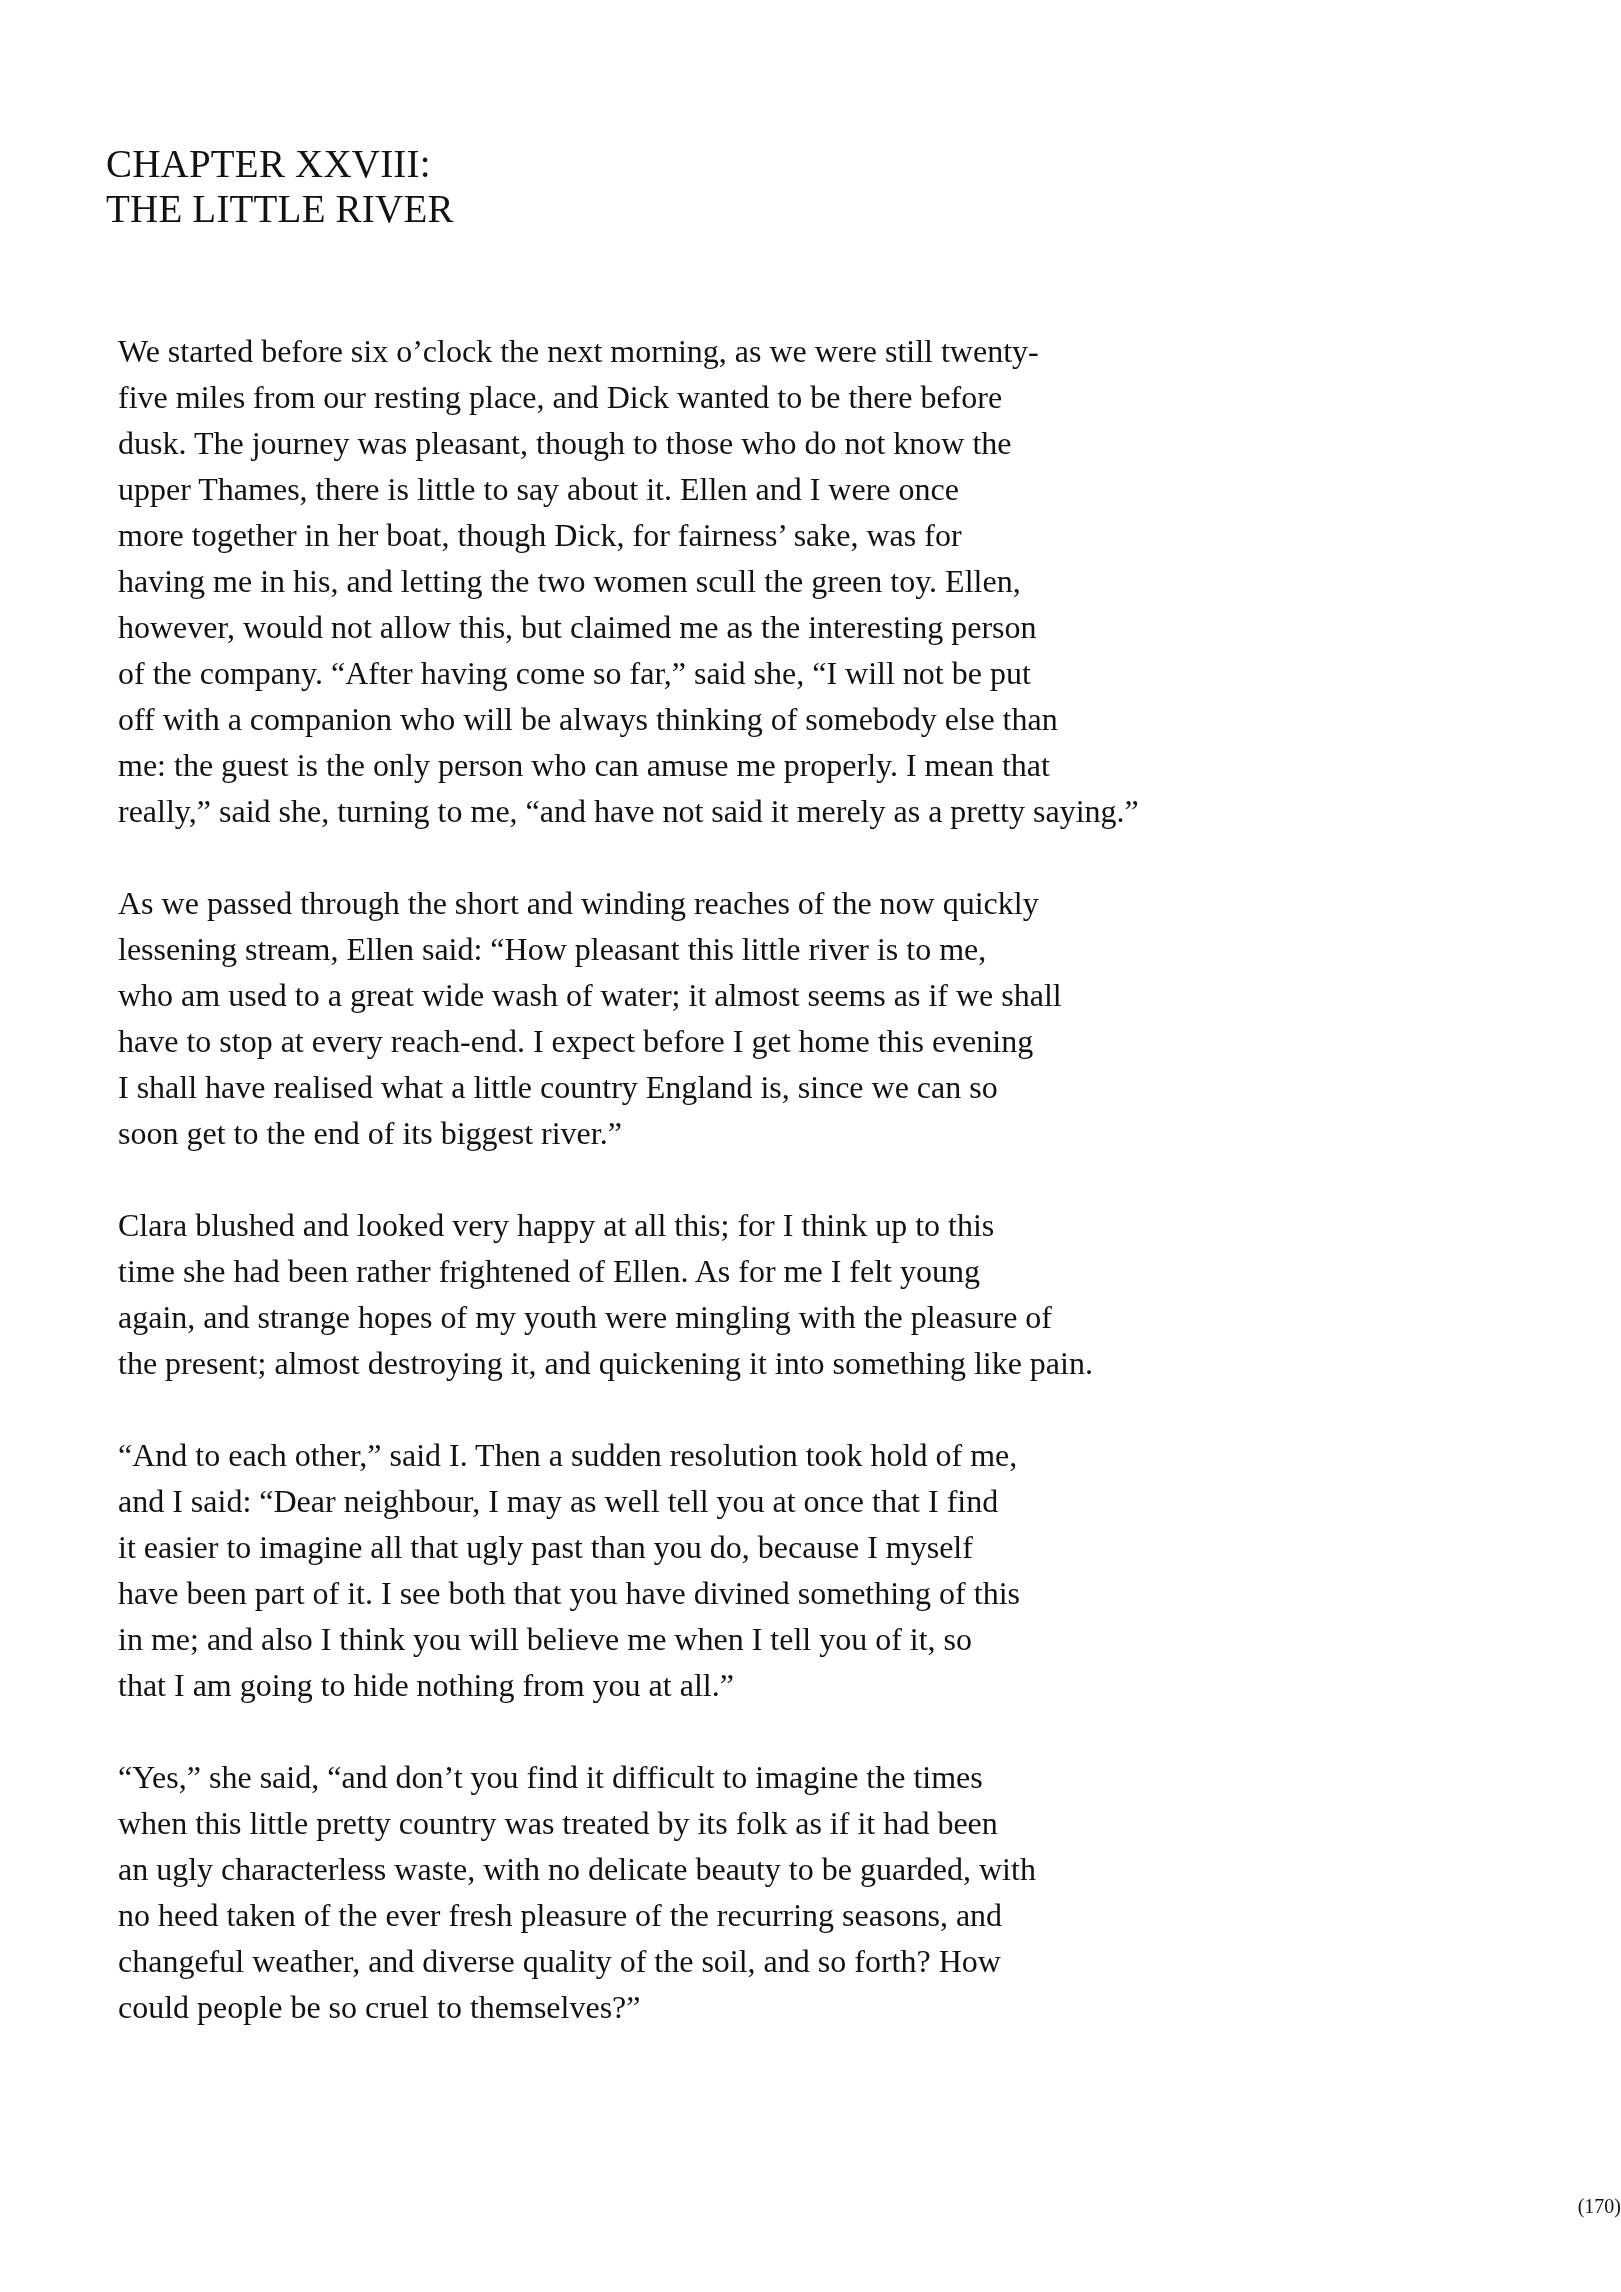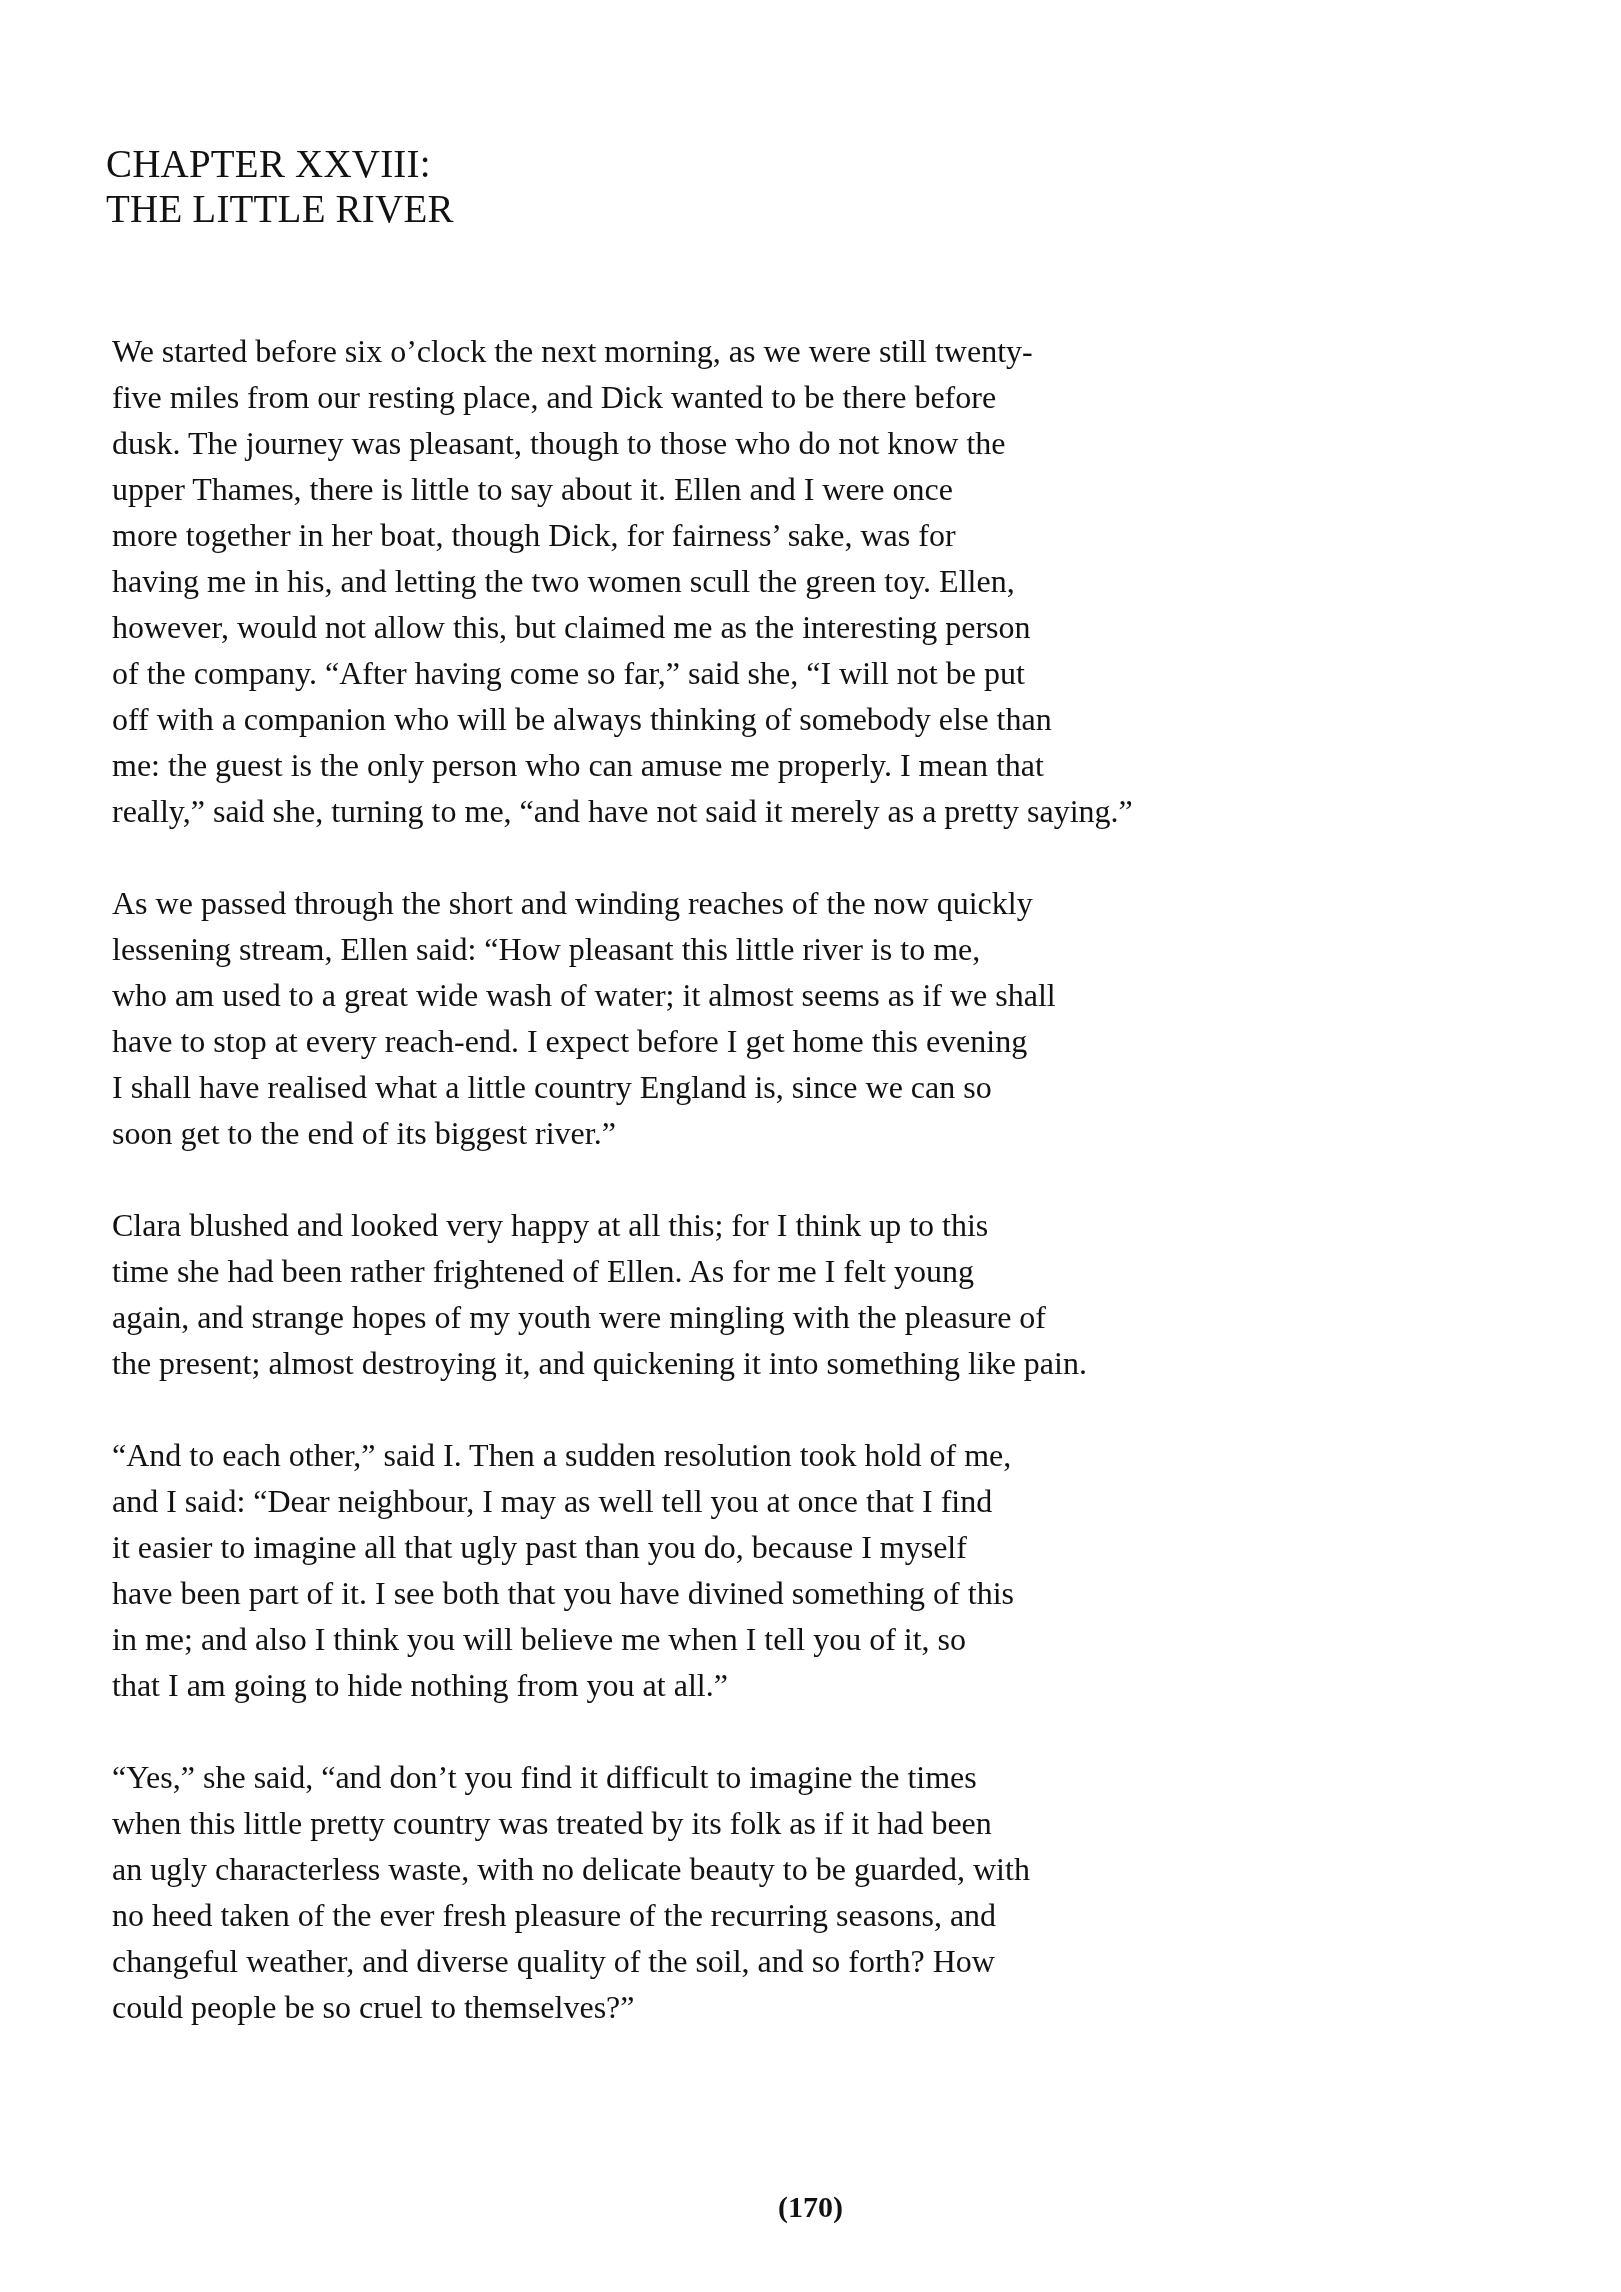--- a/index.html
+++ b/index.html
@@ -28,32 +28,31 @@
     line-height: 45px;
     font-weight: normal;
     margin: 0 0 97px 0;
     white-space: pre;
     letter-spacing: 0.2px;
     font-family: Liberation Serif, serif;
   }
   .para {
     font-size: 32px;
     line-height: 46px;
-    margin: 0 0 46px 6px;
+    margin: 0 0 46px 12px;
     white-space: pre;
   }
   .page-number {
     position: absolute;
     left: 0;
     right: 0;
     top: 2189px;
-    text-align: center;
-    font-size: 30px;
+    text-align: right;
+    font-size: 20px;
     line-height: 35px;
-    font-weight: bold;
   }
 </style>
 </head>
 <body>
 
 <div class="page">
   <div class="content">
     <h1 class="heading">CHAPTER XXVIII:
 THE LITTLE RIVER</h1>
 

